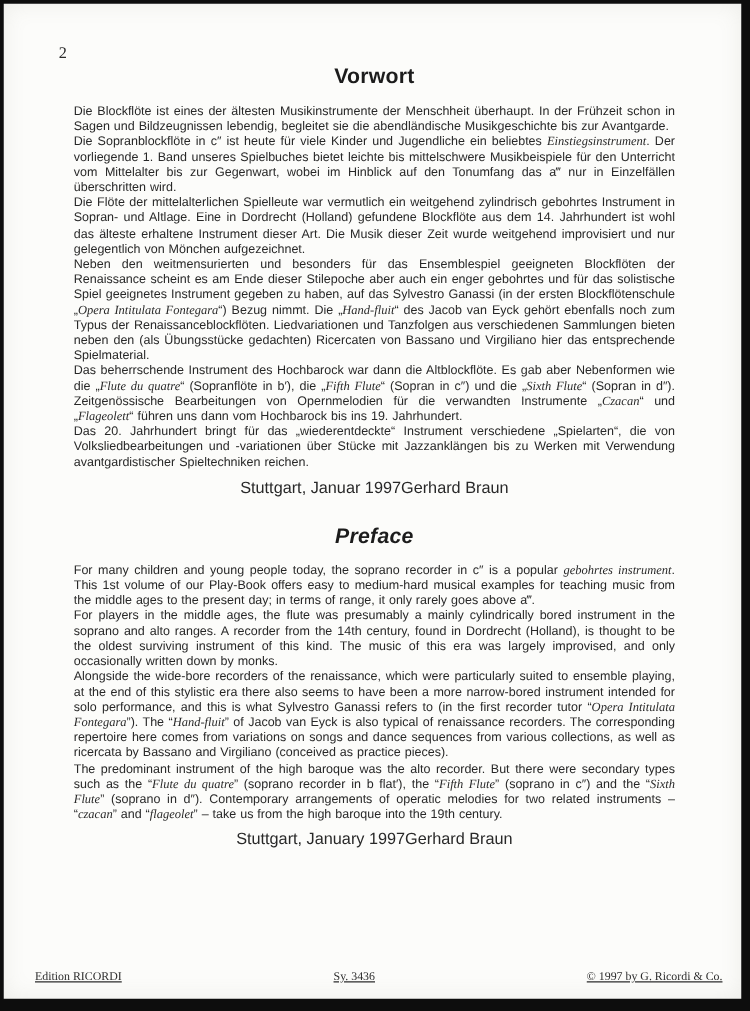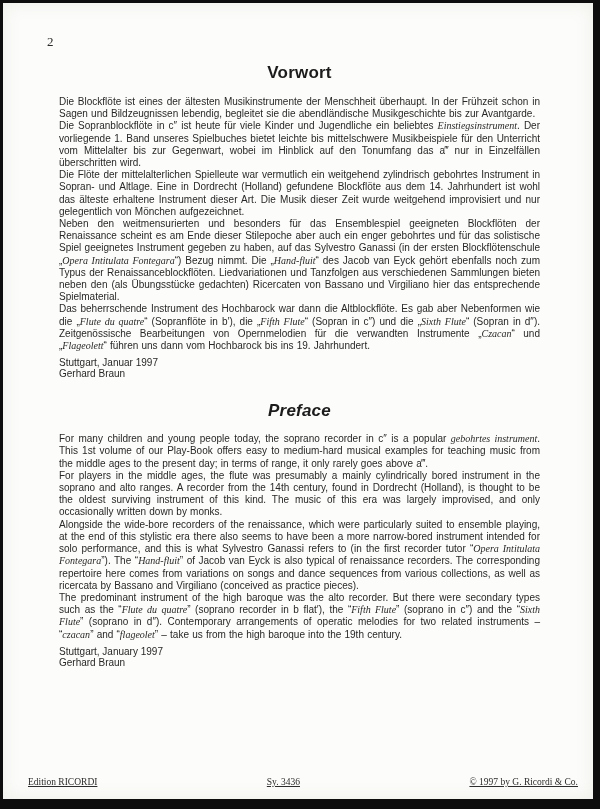--- a/index.html
+++ b/index.html
@@ -18,42 +18,41 @@
     position: absolute;
     left: 3px; top: 3px; right: 7px; bottom: 10px;
     background: #fcfcfa;
     box-shadow: inset 0 0 18px rgba(120,120,110,0.12);
   }
   .page-number {
     position: absolute; left: 44px; top: 31px;
     font-family: "Liberation Serif", serif;
     font-size: 13px; color: #2a2a2a;
   }
-  .content { margin: 12px 53px 0 56px; }
+  .content { margin: 0 53px 0 56px; }
   .heading {
     margin: 0;
     font-size: 17px; font-weight: bold;
     text-align: center; color: #1c1c1c;
     letter-spacing: 0.2px;
   }
   .heading-vorwort { padding-top: 48px; margin-bottom: 13px; }
   .heading-preface { padding-top: 22px; margin-bottom: 12px; font-style: italic; }
   .para {
     margin: 0;
     text-align: justify;
     font-size: 10px; line-height: 12.2px;
     color: #282828;
     word-spacing: 0.4px;
   }
   .para .it { font-style: italic; font-family: Liberation Serif, serif; }
   .signature-row {
-    display: flex; justify-content: flex-end;
-    font-size: 10px; color: #282828;
+    display: flex; justify-content: center;
+    font-size: 13px; color: #282828;
     margin-top: 5px;
-    flex-direction: column;
   }
   .footer {
     position: absolute; left: 25px; right: 15px; bottom: 12px;
     display: flex; justify-content: space-between; align-items: baseline;
     font-family: "Liberation Serif", serif;
     font-size: 9.5px; color: #2c2c2c; text-decoration: underline;
   }
 </style>
 </head>
 <body>
@@ -66,20 +65,21 @@
     <div class="content">
 
       <h1 class="heading heading-vorwort">Vorwort</h1>
 
       <div class="text-block">
         <p class="para"><span>Die Blockflöte ist eines der ältesten Musikinstrumente der Menschheit überhaupt. In der Frühzeit schon in Sagen und Bildzeugnissen lebendig, begleitet sie die abendländische Musikgeschichte bis zur Avantgarde.</span></p>
         <p class="para"><span>Die Sopranblockflöte in c″ ist heute für viele Kinder und Jugendliche ein beliebtes </span><span class="it">Einstiegsinstrument</span><span>. Der vorliegende 1. Band unseres Spielbuches bietet leichte bis mittelschwere Musikbeispiele für den Unterricht vom Mittelalter bis zur Gegenwart, wobei im Hinblick auf den Tonumfang das a‴ nur in Einzelfällen überschritten wird.</span></p>
         <p class="para"><span>Die Flöte der mittelalterlichen Spielleute war vermutlich ein weitgehend zylindrisch gebohrtes Instrument in Sopran- und Altlage. Eine in Dordrecht (Holland) gefundene Blockflöte aus dem 14. Jahrhundert ist wohl das älteste erhaltene Instrument dieser Art. Die Musik dieser Zeit wurde weitgehend improvisiert und nur gelegentlich von Mönchen aufgezeichnet.</span></p>
         <p class="para"><span>Neben den weitmensurierten und besonders für das Ensemblespiel geeigneten Blockflöten der Renaissance scheint es am Ende dieser Stilepoche aber auch ein enger gebohrtes und für das solistische Spiel geeignetes Instrument gegeben zu haben, auf das Sylvestro Ganassi (in der ersten Blockflötenschule „</span><span class="it">Opera Intitulata Fontegara</span><span>“) Bezug nimmt. Die „</span><span class="it">Hand-fluit</span><span>“ des Jacob van Eyck gehört ebenfalls noch zum Typus der Renaissanceblockflöten. Liedvariationen und Tanzfolgen aus verschiedenen Sammlungen bieten neben den (als Übungsstücke gedachten) Ricercaten von Bassano und Virgiliano hier das entsprechende Spielmaterial.</span></p>
         <p class="para"><span>Das beherrschende Instrument des Hochbarock war dann die Altblockflöte. Es gab aber Nebenformen wie die „</span><span class="it">Flute du quatre</span><span>“ (Sopranflöte in b′), die „</span><span class="it">Fifth Flute</span><span>“ (Sopran in c″) und die „</span><span class="it">Sixth Flute</span><span>“ (Sopran in d″). Zeitgenössische Bearbeitungen von Opernmelodien für die verwandten Instrumente „</span><span class="it">Czacan</span><span>“ und „</span><span class="it">Flageolett</span><span>“ führen uns dann vom Hochbarock bis ins 19. Jahrhundert.</span></p>
+        <p class="para"><span>Das 20. Jahrhundert bringt für das „wiederentdeckte“ Instrument verschiedene „Spielarten“, die von Volksliedbearbeitungen und -variationen über Stücke mit Jazzanklängen bis zu Werken mit Verwendung avantgardistischer Spieltechniken reichen.</span></p>
       </div>
 
       <div class="signature-row">
         <span>Stuttgart, Januar 1997</span>
         <span>Gerhard Braun</span>
       </div>
 
       <h1 class="heading heading-preface">Preface</h1>
 
       <div class="text-block">

